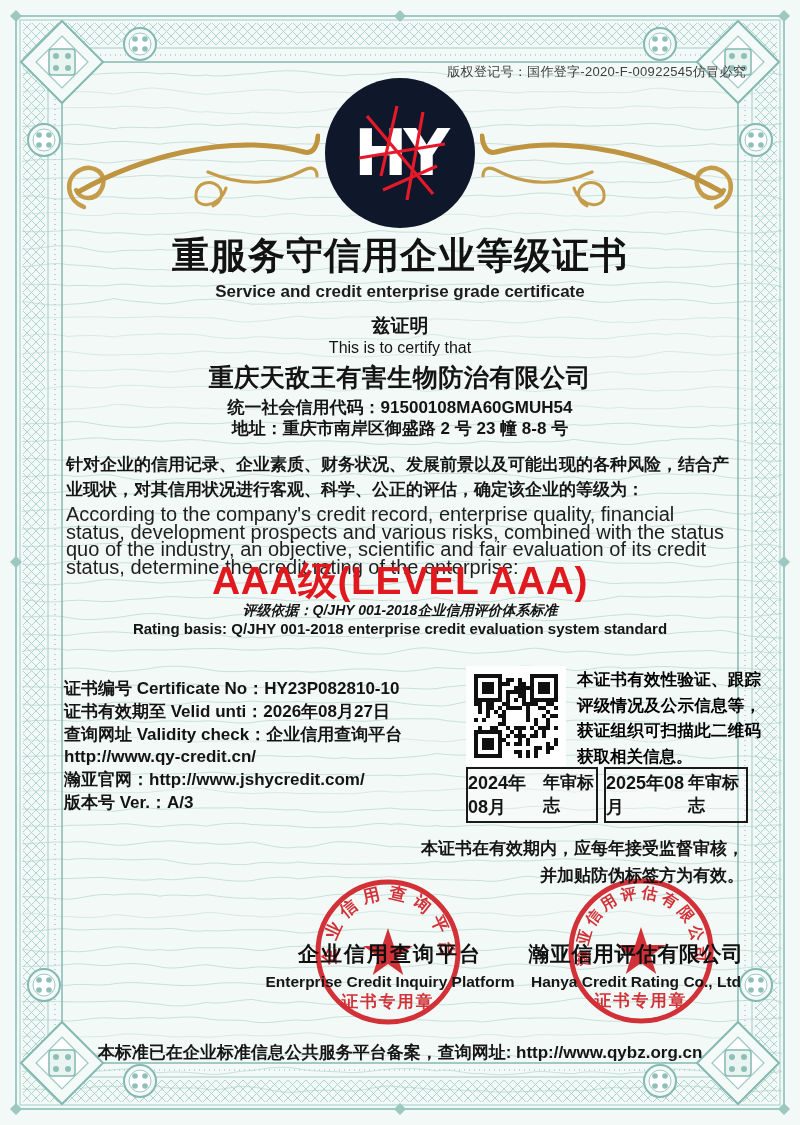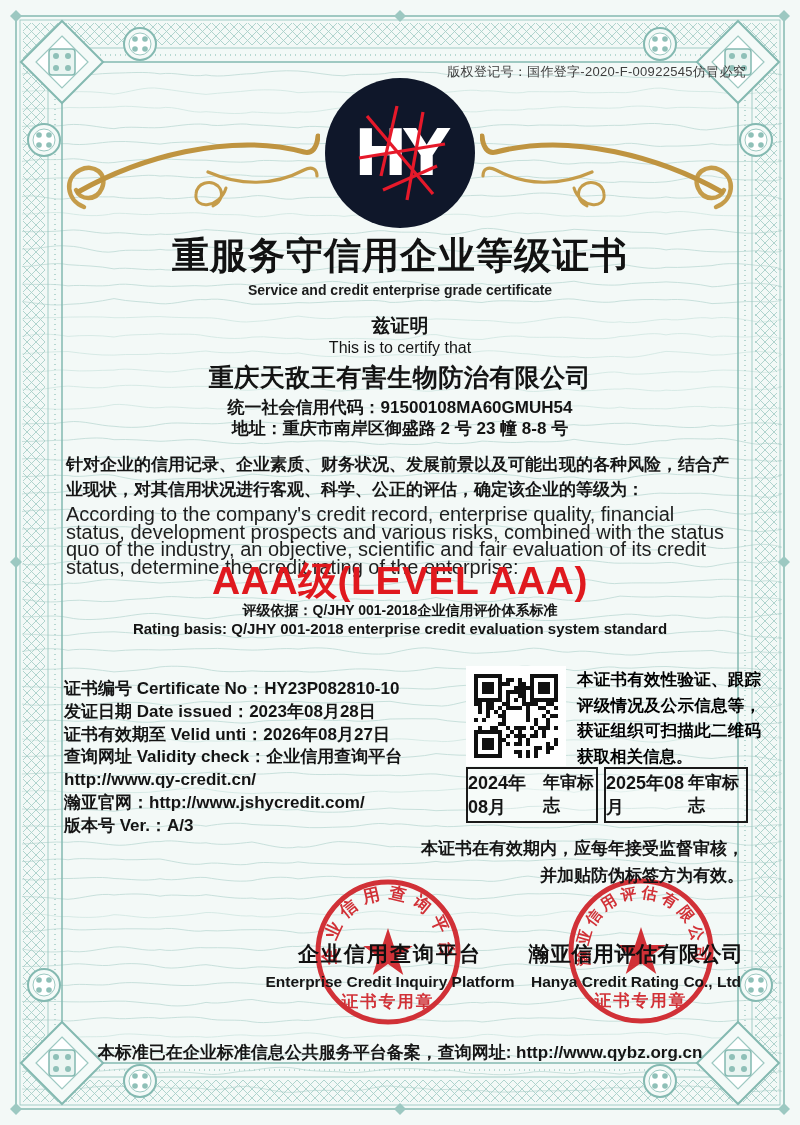--- a/index.html
+++ b/index.html
@@ -20,33 +20,33 @@
         display:flex;align-items:center;justify-content:center;}
   .logo-text{font-size:64px;font-weight:800;color:#ffffff;letter-spacing:-4px;
              font-family:"DejaVu Sans","Liberation Sans",sans-serif;}
   .logo svg{position:absolute;left:0;top:0;}
 
   .flourish{top:112px;width:262px;height:115px;}
   .flourish.left{left:58px;}
   .flourish.right{right:58px;transform:scaleX(-1);}
 
   .title{top:231px;font-size:37px;font-weight:800;letter-spacing:1px;color:#121212;}
-  .subtitle{top:282px;font-size:14px;font-weight:600;color:#1c1c1c;}
+  .subtitle{top:282px;font-size:17px;font-weight:600;color:#1c1c1c;}
   .certify-cn{top:313px;font-size:19px;font-weight:600;}
   .certify-en{top:339px;font-size:16px;font-weight:500;}
   .company{top:361px;font-size:25px;font-weight:800;letter-spacing:.5px;}
   .credit-code{top:396px;font-size:17px;font-weight:700;}
   .address{top:417px;font-size:17px;font-weight:700;}
 
   .intro{left:66px;top:452px;width:668px;}
   .intro-cn{font-size:17px;font-weight:700;line-height:25px;color:#161616;}
   .intro-en{margin-top:4px;font-size:20px;font-weight:500;line-height:17.5px;color:#1e1e1e;}
 
   .rating{top:554px;font-size:39px;font-weight:800;color:#e0191e;letter-spacing:.5px;}
-  .basis-cn{top:602px;font-size:14px;font-weight:700;}
+  .basis-cn{top:602px;font-size:14px;font-weight:700;font-style:italic;}
   .basis-en{top:620px;font-size:15px;font-weight:600;}
 
   .details{left:64px;top:678px;font-size:17px;font-weight:700;line-height:22.8px;color:#141414;}
 
   .qr-box{left:466px;top:666px;width:100px;height:100px;background:#ffffff;}
   .qr-note{left:577px;top:667px;width:184px;font-size:16.5px;font-weight:700;
            line-height:25.6px;color:#000000;text-align:justify;}
 
   .mark-box{top:767px;height:52px;border:2.5px solid #1a1a1a;background:rgba(255,255,255,.3);
             display:flex;flex-direction:row;align-items:center;justify-content:center;line-height:1.35;}
@@ -967,21 +967,20 @@
     <div class="intro-cn">针对企业的信用记录、企业素质、财务状况、发展前景以及可能出现的各种风险，结合产业现状，对其信用状况进行客观、科学、公正的评估，确定该企业的等级为：</div>
     <div class="intro-en">According to the company's credit record, enterprise quality, financial status, development prospects and various risks, combined with the status quo of the industry, an objective, scientific and fair evaluation of its credit status, determine the credit rating of the enterprise:</div>
   </div>
 
   <div class="abs center rating z3">AAA级(LEVEL AAA)</div>
   <div class="abs center basis-cn z3">评级依据：Q/JHY 001-2018企业信用评价体系标准</div>
   <div class="abs center basis-en z3">Rating basis: Q/JHY 001-2018 enterprise credit evaluation system standard</div>
 
   <div class="abs details z3">
     <div>证书编号 Certificate No：HY23P082810-10</div>
-    <div>发证日期 Date issued：2023年08月28日</div>
     <div>证书有效期至 Velid unti：2026年08月27日</div>
     <div>查询网址 Validity check：企业信用查询平台</div>
     <div>http://www.qy-credit.cn/</div>
     <div>瀚亚官网：http://www.jshycredit.com/</div>
     <div>版本号 Ver.：A/3</div>
   </div>
 
   <div class="abs qr-box z3">
     <svg id="qr" width="100" height="100" viewBox="0 0 100 100">
         <rect x="0" y="0" width="100" height="100" fill="#ffffff"></rect>

